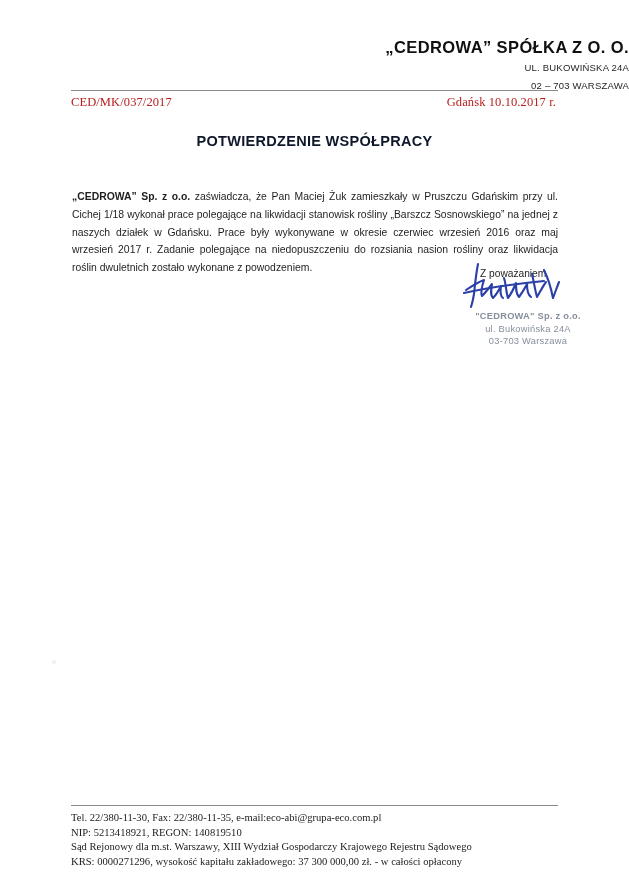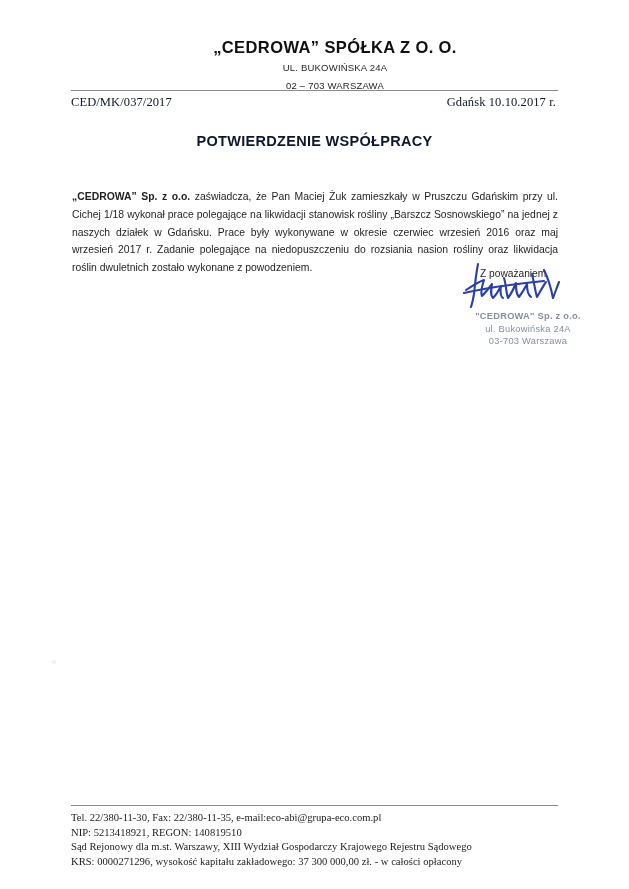--- a/index.html
+++ b/index.html
@@ -21,21 +21,21 @@
     inset: 0;
     background: #ffffff;
   }
 
   
   .letterhead {
     position: absolute;
     left: 0;
     right: 0;
     top: 38px;
-    text-align: center;
+    text-align: right;
     margin-left: 41px;
   }
   .company-name {
     font-family: "Liberation Sans", sans-serif;
     font-size: 16.5px;
     font-weight: bold;
     letter-spacing: 0.4px;
     color: #101010;
     line-height: 1.2;
   }
@@ -64,21 +64,21 @@
   .ref-row {
     position: absolute;
     left: 71px;
     right: 71px;
     top: 95px;
     display: flex;
     justify-content: space-between;
     align-items: baseline;
     font-family: "Liberation Serif", serif;
     font-size: 12.5px;
-    color: #0f172a;
+    color: #b91c1c;
   }
   .ref-no { letter-spacing: 0.1px; }
   .ref-place { letter-spacing: 0.1px; padding-right: 2px; margin-left: 47px; }
 
   
   .doc-title {
     position: absolute;
     left: 0;
     right: 0;
     top: 133px;

